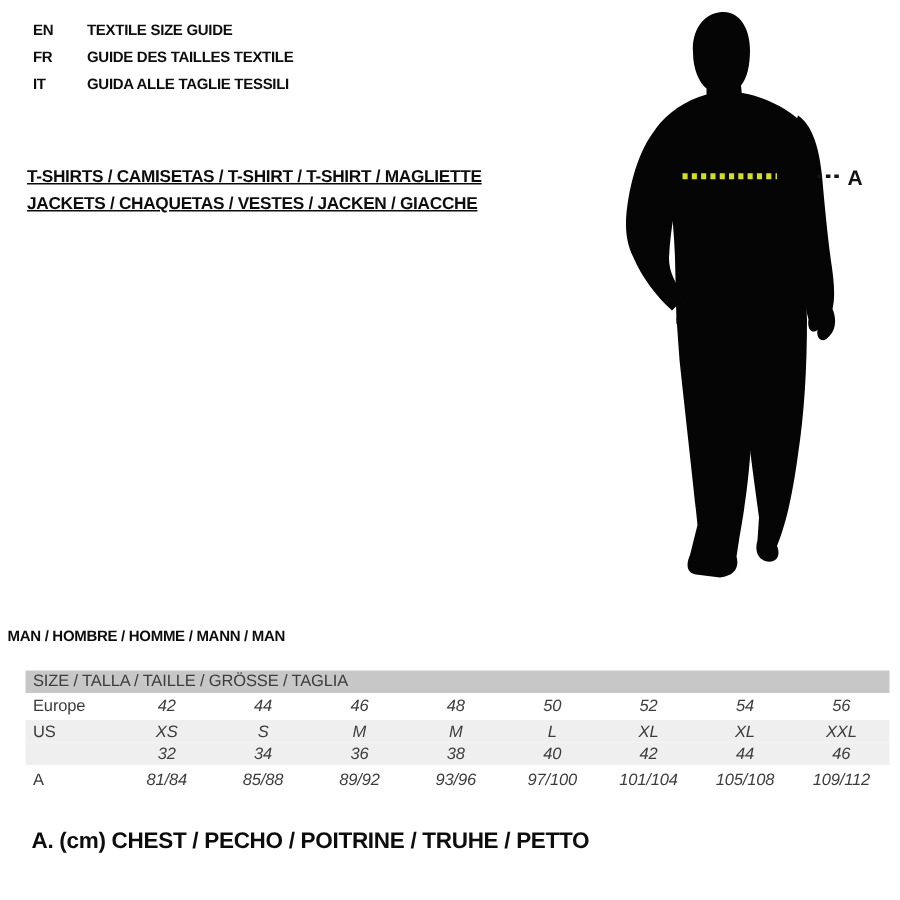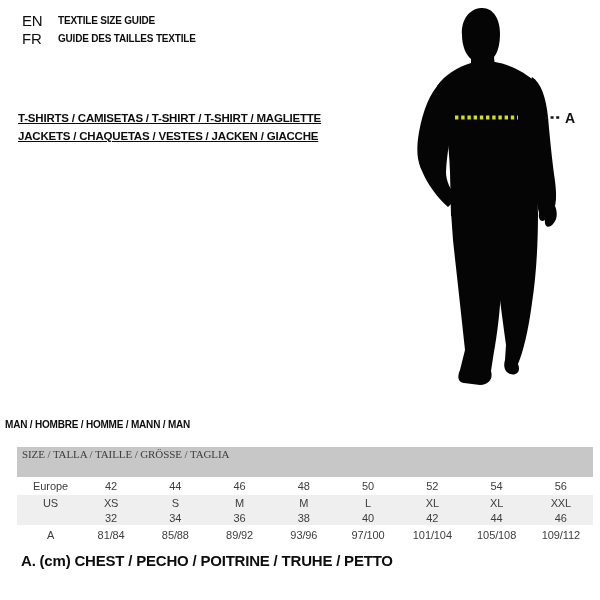--- a/index.html
+++ b/index.html
@@ -11,21 +11,21 @@
     background: var(--background, #fff);
     overflow: hidden;
     font-family: "Liberation Sans", sans-serif;
     color: var(--text-primary, #0d0d0d);
   }
 
   
   .lang-list { position: absolute; left: 22px; top: 11px; }
   .lang-row { display: flex; height: 18px; align-items: center; }
   .lang-code {
-    width: 36px; font-size: 15px; font-weight: normal; letter-spacing: -0.2px;
+    width: 36px; font-size: 10px; font-weight: bold; letter-spacing: -0.2px;
   }
   .lang-label { font-size: 10px; font-weight: bold; letter-spacing: -0.2px; }
 
   
   .categories { position: absolute; left: 18px; top: 109px; text-decoration: underline; }
   .category-line {
     font-size: 11.5px; font-weight: bold; letter-spacing: -0.2px; line-height: 18px;
   }
 
   
@@ -37,46 +37,50 @@
     font-size: 10px; font-weight: bold; letter-spacing: -0.2px;
   }
 
   
   .size-table {
     position: absolute; left: 17px; top: 447px; width: 576px;
     font-size: 11px; color: var(--table-text, #3d3d3d); letter-spacing: -0.1px;
   }
   .st-header {
     background: var(--table-header-bg, #c7c7c7);
-    height: 30px; line-height: 15px; padding-left: 5px; font-family: Liberation Serif, serif;
+    height: 15px; line-height: 15px; padding-left: 5px;
   }
   .st-row { display: flex; align-items: center; }
   .st-row.shaded { background: var(--row-shade-bg, #efefef); }
-  .st-label { width: 62px; padding-left: 5px; text-align: center; }
-  .st-cell { flex: 1; text-align: center; }
+  .st-label { width: 62px; padding-left: 5px; }
+  .st-cell { flex: 1; text-align: center; font-style: italic; }
 
   
   .footnote {
     position: absolute; left: 21px; top: 552px;
     font-size: 15px; font-weight: bold; letter-spacing: -0.2px;
   }
 </style>
 </head>
 <body>
 
 <div class="canvas">
 
   <div class="lang-list">
       <div class="lang-row">
         <span class="lang-code">EN</span>
         <span class="lang-label">TEXTILE SIZE GUIDE</span>
       </div>
       <div class="lang-row">
         <span class="lang-code">FR</span>
         <span class="lang-label">GUIDE DES TAILLES TEXTILE</span>
+      </div>
+      <div class="lang-row">
+        <span class="lang-code">IT</span>
+        <span class="lang-label">GUIDA ALLE TAGLIE TESSILI</span>
       </div>
     </div>
 
   <div class="categories">
     <div class="category-line">T-SHIRTS / CAMISETAS / T-SHIRT / T-SHIRT / MAGLIETTE</div>
     <div class="category-line">JACKETS / CHAQUETAS / VESTES / JACKEN / GIACCHE</div>
   </div>
 
   <svg class="figure" width="195" height="405" viewBox="0 0 195 405" xmlns="http://www.w3.org/2000/svg">
     <g fill="#050505">

